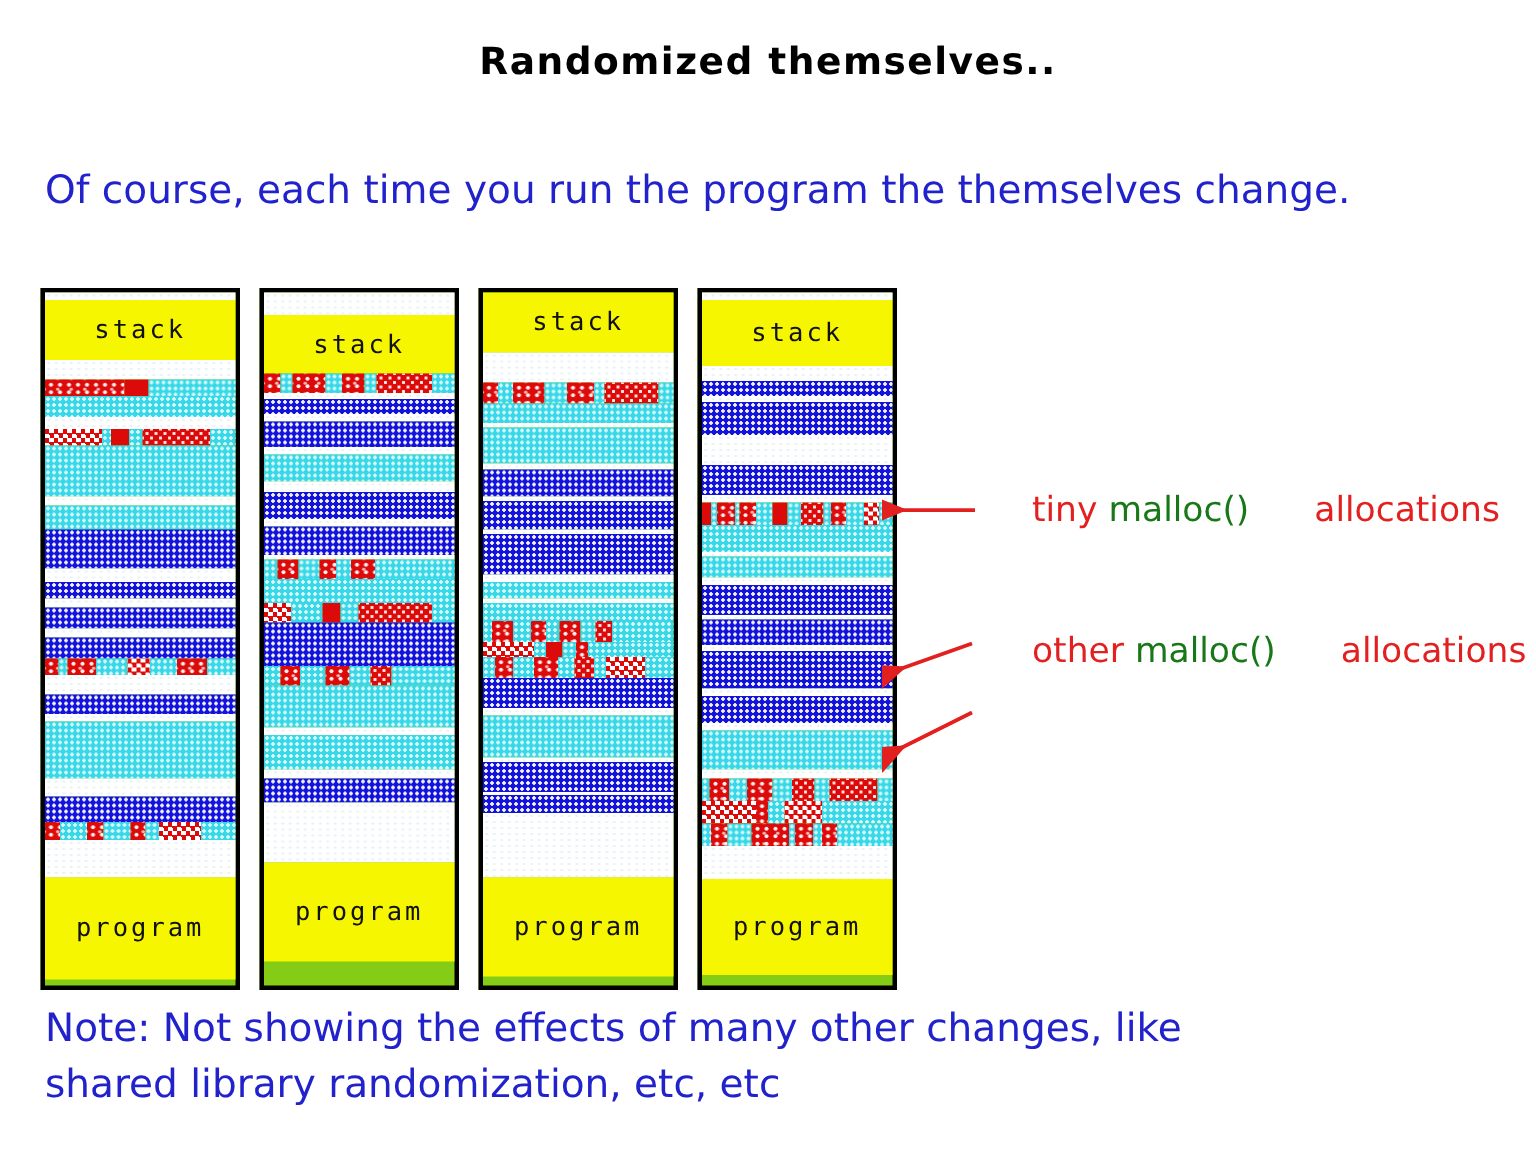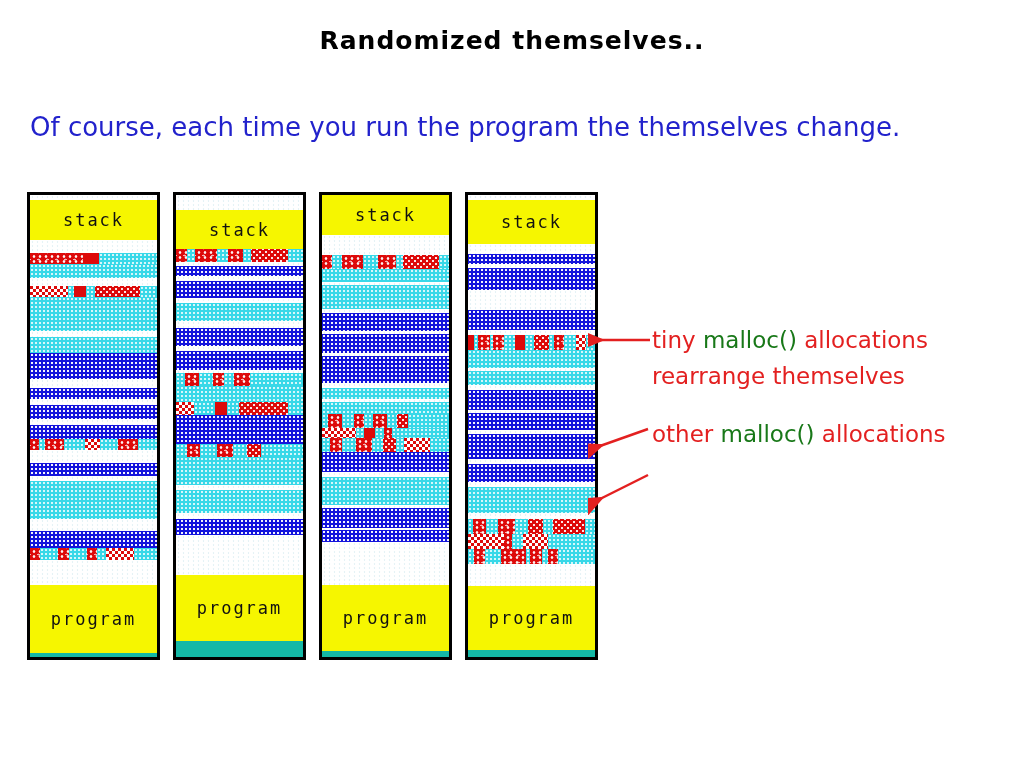--- a/index.html
+++ b/index.html
@@ -8,21 +8,21 @@
 
   .title{position:absolute;top:26px;left:0;width:100%;text-align:center;
          font-size:25px;font-weight:bold;color:#000;letter-spacing:1px;}
 
   .intro{position:absolute;left:30px;top:112px;font-size:26px;color:var(--tblue);}
 
   .note{position:absolute;left:30px;top:668px;font-size:26px;color:var(--tblue);line-height:37px;}
 
   .maps{position:absolute;left:0;top:192px;width:1024px;height:468px;}
   .memcol{position:absolute;top:0;width:133px;height:468px;border:3px solid #000;
-          box-sizing:border-box;background:#14b8a6;display:flex;flex-direction:column;}
+          box-sizing:border-box;background:#84cc16;display:flex;flex-direction:column;}
 
   .band{width:100%;flex:0 0 auto;}
   .band.white{background:#fff;
       background-image:radial-gradient(rgba(170,215,225,.30) 0.8px, rgba(0,0,0,0) 1.2px);
       background-size:5px 4px;}
   .band.yellow{background:var(--yellow);display:flex;align-items:center;justify-content:center;
       font-family:"DejaVu Sans Mono",monospace;font-size:17px;color:#111;letter-spacing:2px;}
   .band.cyan{background-color:var(--cyan);
       background-image:radial-gradient(rgba(255,255,255,.8) 1px, rgba(0,0,0,0) 1.4px);
       background-size:4px 4px;}
@@ -41,21 +41,21 @@
                        radial-gradient(rgba(255,255,255,.7) 1px, rgba(0,0,0,0) 1.4px);
       background-size:6px 5px, 9px 7px;background-position:1px 1px, 4px 3px;}
   .seg.rd{background-color:var(--red);
       background-image:radial-gradient(rgba(255,255,255,.9) 0.9px, rgba(0,0,0,0) 1.3px),
                        radial-gradient(rgba(255,255,255,.9) 0.9px, rgba(0,0,0,0) 1.3px);
       background-size:6px 6px, 6px 6px;background-position:0 0, 3px 3px;}
   .seg.rc{background:repeating-conic-gradient(#ffffff 0 90deg, var(--red) 0 180deg);
       background-size:6px 6px;}
 
   .annot{position:absolute;left:652px;font-size:23px;line-height:36px;white-space:nowrap;}
-  .t-red{color:var(--tred);}
+  .t-red{color:var(--tred);margin-left:36px;}
   .t-green{color:var(--tgreen);}
 
   .arrows{position:absolute;left:588px;top:325px;}
 </style>
 </head>
 <body>
 
 <div class="slide" style="--yellow: #F6F600; --cyan: #38D8E8; --blue: #1313DC; --red: #DD0A0A; --tblue: #2222CC; --tred: #E32020; --tgreen: #187818;">
 
   <div class="title">Randomized themselves..</div>
@@ -327,22 +327,25 @@
         <path d="M11,0 L0,4.5 L11,9 z" fill="#E32020"></path>
       </marker>
     </defs>
     <line x1="62" y1="15" x2="12" y2="15" stroke="#E32020" stroke-width="2.5" marker-end="url(#ah)"></line>
     <line x1="60" y1="104" x2="12" y2="121" stroke="#E32020" stroke-width="2.5" marker-end="url(#ah)"></line>
     <line x1="60" y1="150" x2="12" y2="174" stroke="#E32020" stroke-width="2.5" marker-end="url(#ah)"></line>
   </svg>
 
   <div class="annot" style="top:322px">
     <div><span class="t-red">tiny </span><span class="t-green">malloc()</span><span class="t-red"> allocations</span></div>
-    <div class="t-red">rearrange themselves</div>
   </div>
 
   <div class="annot" style="top:416px">
     <div><span class="t-red">other </span><span class="t-green">malloc()</span><span class="t-red"> allocations</span></div>
   </div>
 
 
+  <div class="note">
+    <div>Note: Not showing the effects of many other changes, like</div>
+    <div>shared library randomization, etc, etc</div>
+  </div>
 
 </div>
 
 </body></html>

